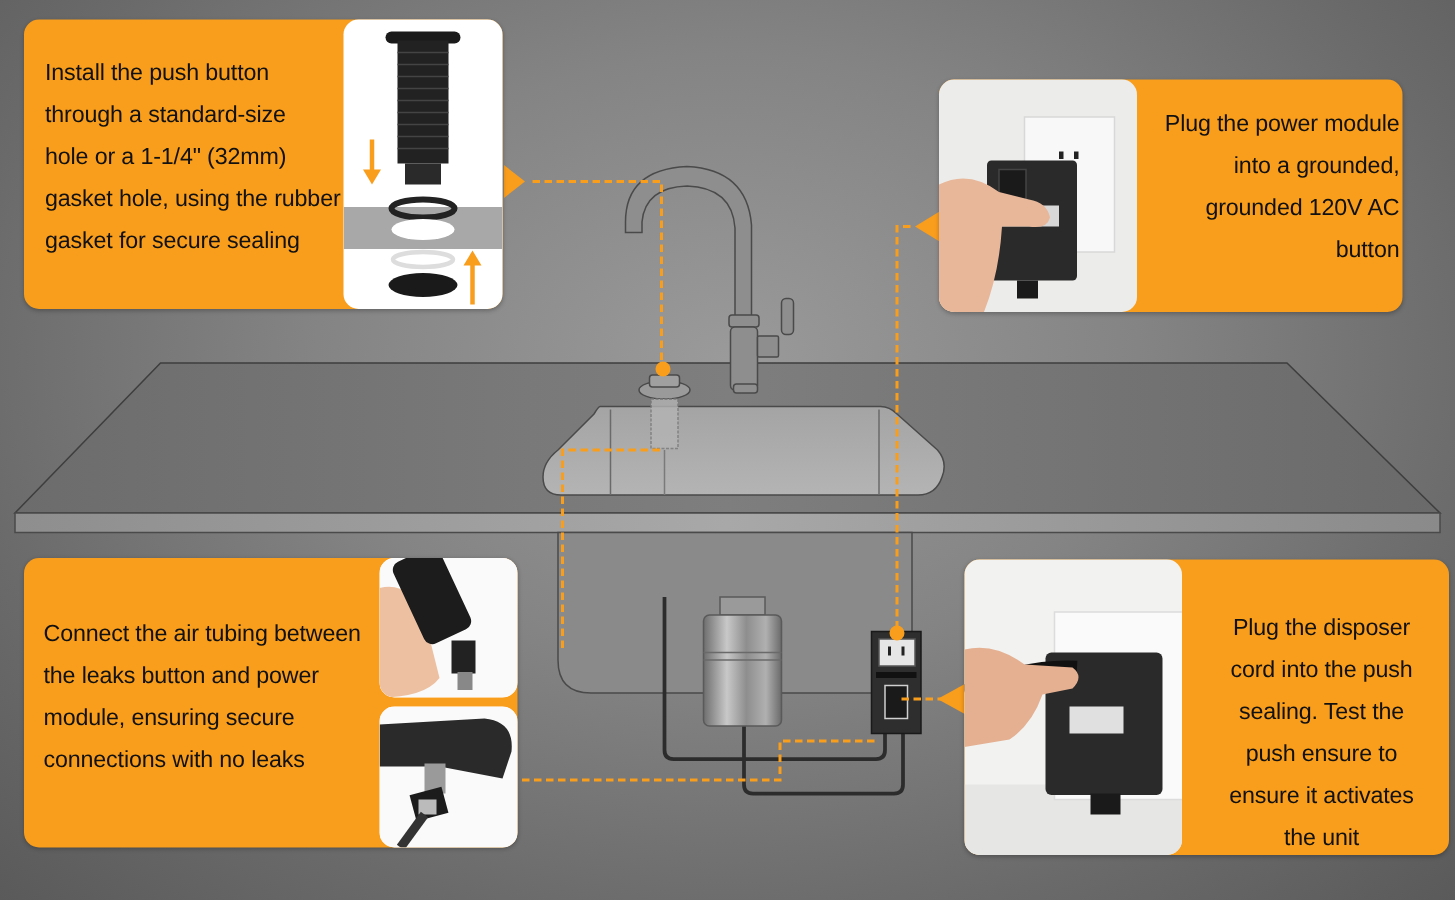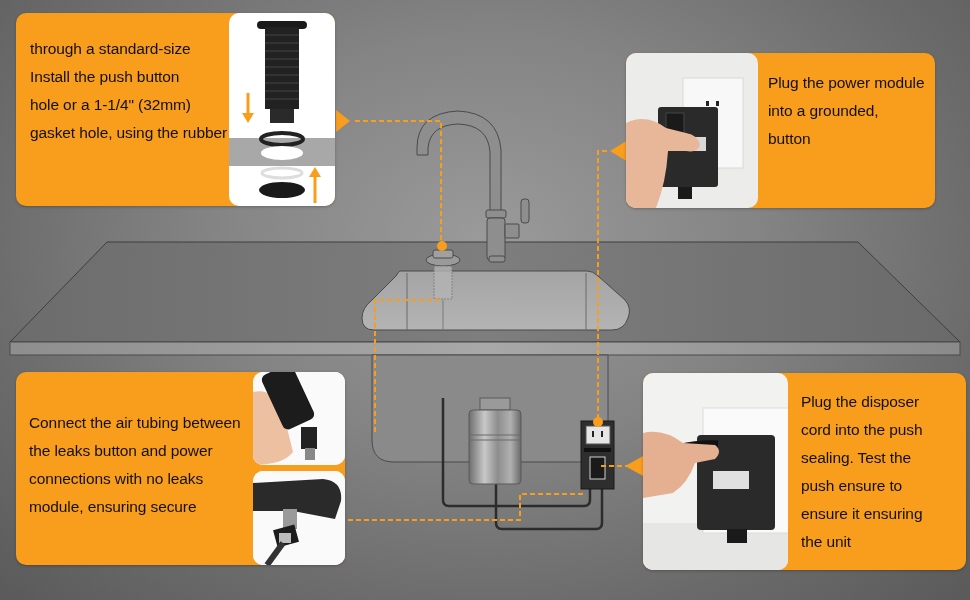--- a/index.html
+++ b/index.html
@@ -106,24 +106,25 @@
     </g>
     <g fill="#f99d1c">
       <polygon points="336,110 350,121 336,132"></polygon>
       <polygon points="628,140 610,151 628,162"></polygon>
       <polygon points="645,455 625,466 645,477"></polygon>
     </g>
   </svg>
 
   <div class="card" style="left:16px;top:13px;width:319px;height:193px;">
     <div class="card-text" style="left:14px;top:22px;width:200px;">
+      <div>Install the push button</div>
       <div>through a standard-size</div>
-      <div>Install the push button</div>
       <div>hole or a 1-1/4" (32mm)</div>
       <div>gasket hole, using the rubber</div>
+      <div>gasket for secure sealing</div>
     </div>
   </div>
   <div class="photo" style="left:229px;top:13px;width:106px;height:193px;">
     <svg width="106" height="193" viewBox="0 0 106 193">
       <rect x="0" y="125" width="106" height="28" fill="#a8a8a8"></rect>
       <rect x="28" y="8" width="50" height="8" rx="4" fill="#1a1a1a"></rect>
       <rect x="36" y="14" width="34" height="82" fill="#222"></rect>
       <g stroke="#444" stroke-width="1">
         <line x1="36" y1="22" x2="70" y2="22"></line>
           <line x1="36" y1="30" x2="70" y2="30"></line>
@@ -140,46 +141,47 @@
       <ellipse cx="53" cy="140" rx="21" ry="7" fill="#fff"></ellipse>
       <ellipse cx="53" cy="160" rx="20" ry="5" fill="none" stroke="#ddd" stroke-width="3"></ellipse>
       <ellipse cx="53" cy="177" rx="23" ry="8" fill="#1a1a1a"></ellipse>
       <line x1="19" y1="80" x2="19" y2="104" stroke="#f99d1c" stroke-width="3"></line>
       <polygon points="13,100 25,100 19,110" fill="#f99d1c"></polygon>
       <line x1="86" y1="160" x2="86" y2="190" stroke="#f99d1c" stroke-width="3"></line>
       <polygon points="80,164 92,164 86,154" fill="#f99d1c"></polygon>
     </svg>
   </div>
 
-  <div class="card" style="left:626px;top:53px;width:309px;height:155px;">
+  <div class="card" style="left:626px;top:53px;width:309px;height:155px;text-align:right;">
     <div class="card-text" style="left:142px;top:16px;width:165px;">
       <div>Plug the power module</div>
       <div>into a grounded,</div>
+      <div>grounded 120V AC</div>
       <div>button</div>
     </div>
   </div>
   <div class="photo" style="left:626px;top:53px;width:132px;height:155px;background:#ececea;">
     <svg width="132" height="155" viewBox="0 0 132 155">
       <rect x="57" y="25" width="60" height="90" fill="#f8f8f8" stroke="#d8d8d8"></rect>
       <rect x="80" y="48" width="3" height="5" fill="#222"></rect>
         <rect x="90" y="48" width="3" height="5" fill="#222"></rect>
       <rect x="32" y="54" width="60" height="80" rx="3" fill="#2a2a2a"></rect>
       <rect x="40" y="60" width="18" height="20" fill="#1a1a1a" stroke="#444"></rect>
       <rect x="40" y="84" width="40" height="14" fill="#d8d8d8"></rect>
       <rect x="52" y="134" width="14" height="12" fill="#1a1a1a"></rect>
       <path d="M0,70 Q20,60 40,75 L60,80 Q72,82 74,92 Q72,100 60,98 L42,98 Q40,130 30,155 L0,155 Z" fill="#e8b79a"></path>
     </svg>
   </div>
 
   <div class="card" style="left:16px;top:372px;width:329px;height:193px;">
     <div class="card-text" style="left:13px;top:37px;width:230px;">
       <div>Connect the air tubing between</div>
       <div>the leaks button and power</div>
+      <div>module, ensuring secure</div>
       <div>connections with no leaks</div>
-      <div>module, ensuring secure</div>
     </div>
   </div>
   <div class="photo" style="left:253px;top:372px;width:92px;height:93px;">
     <svg width="92" height="93" viewBox="0 0 92 93">
       <rect x="0" y="0" width="92" height="93" fill="#fafafa"></rect>
       <path d="M0,20 Q20,15 30,40 L40,80 Q30,93 0,93 Z" fill="#ecc0a0"></path>
       <rect x="18" y="-5" width="34" height="60" rx="6" transform="rotate(-25 35 25)" fill="#1c1c1c"></rect>
       <rect x="48" y="55" width="16" height="22" fill="#222"></rect>
       <rect x="52" y="76" width="10" height="12" fill="#888"></rect>
     </svg>
@@ -189,26 +191,26 @@
       <rect x="0" y="0" width="92" height="94" fill="#fafafa"></rect>
       <path d="M0,12 L70,8 Q90,10 88,30 L82,48 L40,40 L0,40 Z" fill="#2a2a2a"></path>
       <rect x="30" y="38" width="14" height="20" fill="#9a9a9a"></rect>
       <rect x="22" y="56" width="22" height="18" transform="rotate(-15 33 65)" fill="#1c1c1c"></rect>
       <rect x="26" y="62" width="12" height="10" fill="#bbb"></rect>
       <line x1="30" y1="72" x2="14" y2="94" stroke="#333" stroke-width="6"></line>
     </svg>
   </div>
 
   <div class="card" style="left:643px;top:373px;width:323px;height:197px;">
-    <div class="card-text" style="left:158px;top:15px;width:160px;">
+    <div class="card-text" style="left:158px;top:32px;width:160px;text-align:center;">
       <div>Plug the disposer</div>
       <div>cord into the push</div>
       <div>sealing. Test the</div>
       <div>push ensure to</div>
-      <div>ensure it ensuring</div>
+      <div>ensure it activates</div>
       <div>the unit</div>
     </div>
   </div>
   <div class="photo" style="left:643px;top:373px;width:145px;height:197px;background:#f2f2f0;">
     <svg width="145" height="197" viewBox="0 0 145 197">
       <rect x="0" y="150" width="145" height="47" fill="#e6e6e4"></rect>
       <rect x="60" y="35" width="95" height="125" fill="#fafafa" stroke="#dcdcdc"></rect>
       <rect x="54" y="62" width="78" height="95" rx="4" fill="#2a2a2a"></rect>
       <rect x="70" y="98" width="36" height="18" fill="#e0e0e0"></rect>
       <rect x="84" y="156" width="20" height="14" fill="#1a1a1a"></rect>

